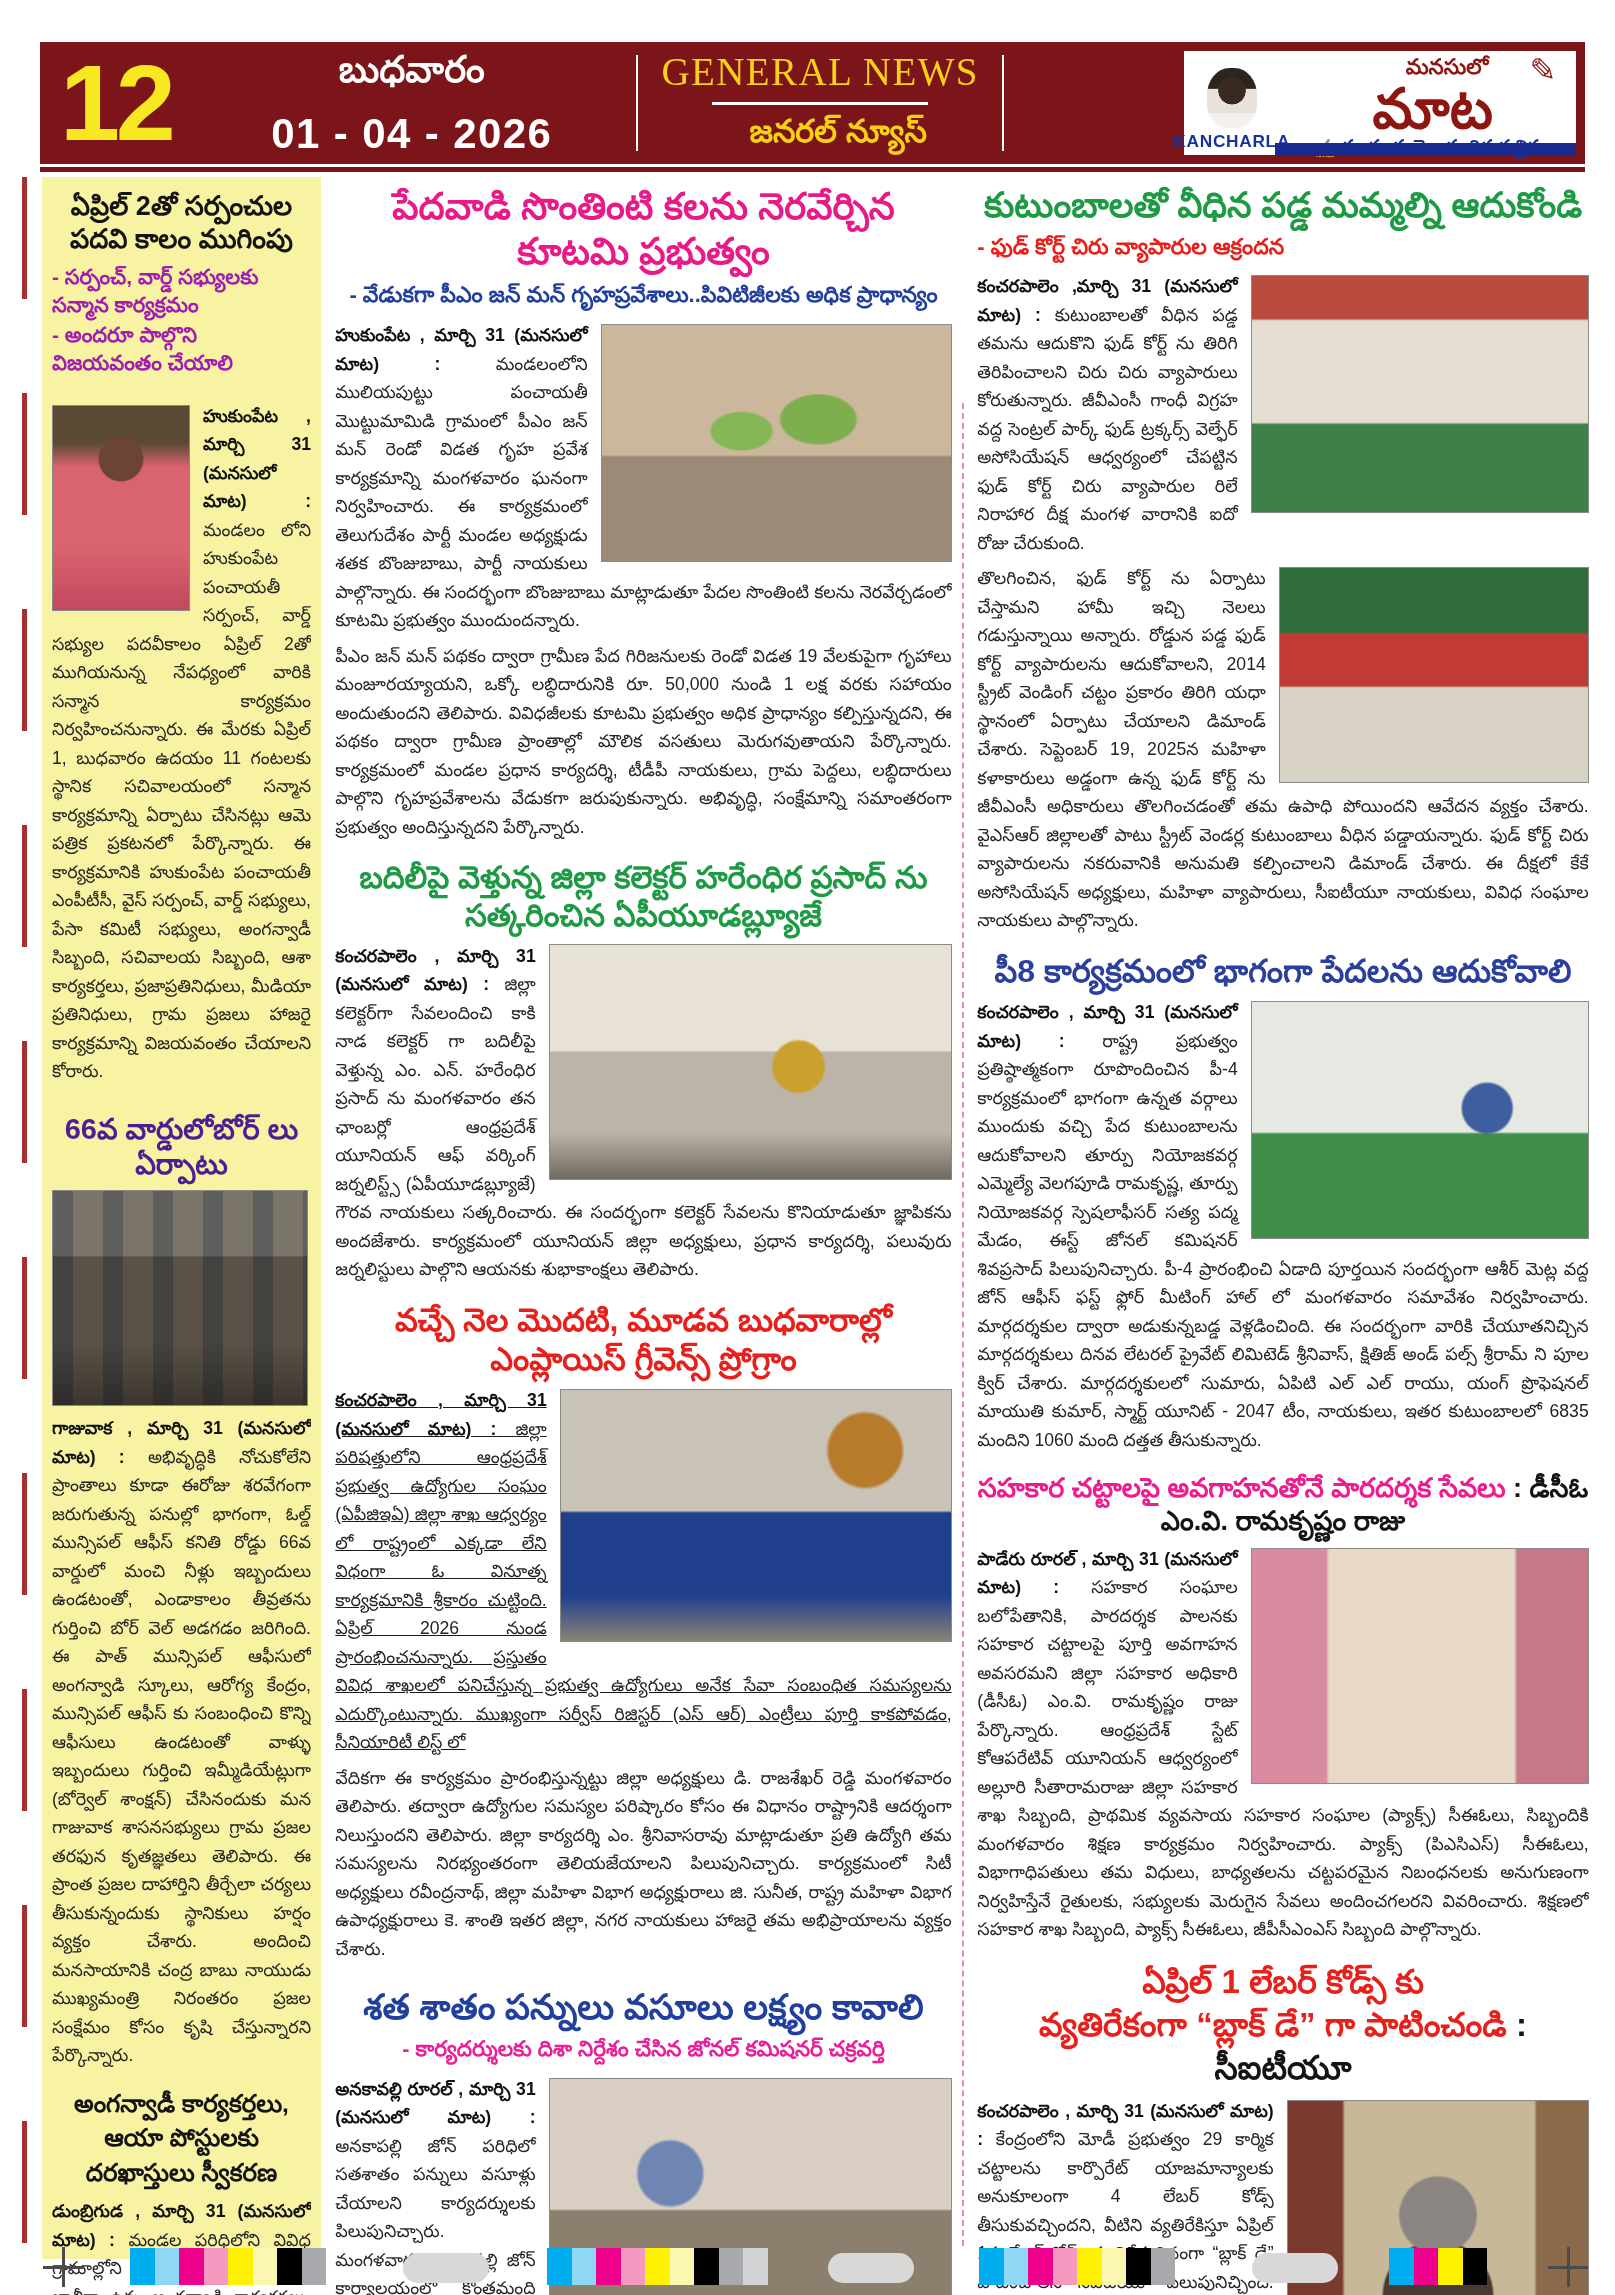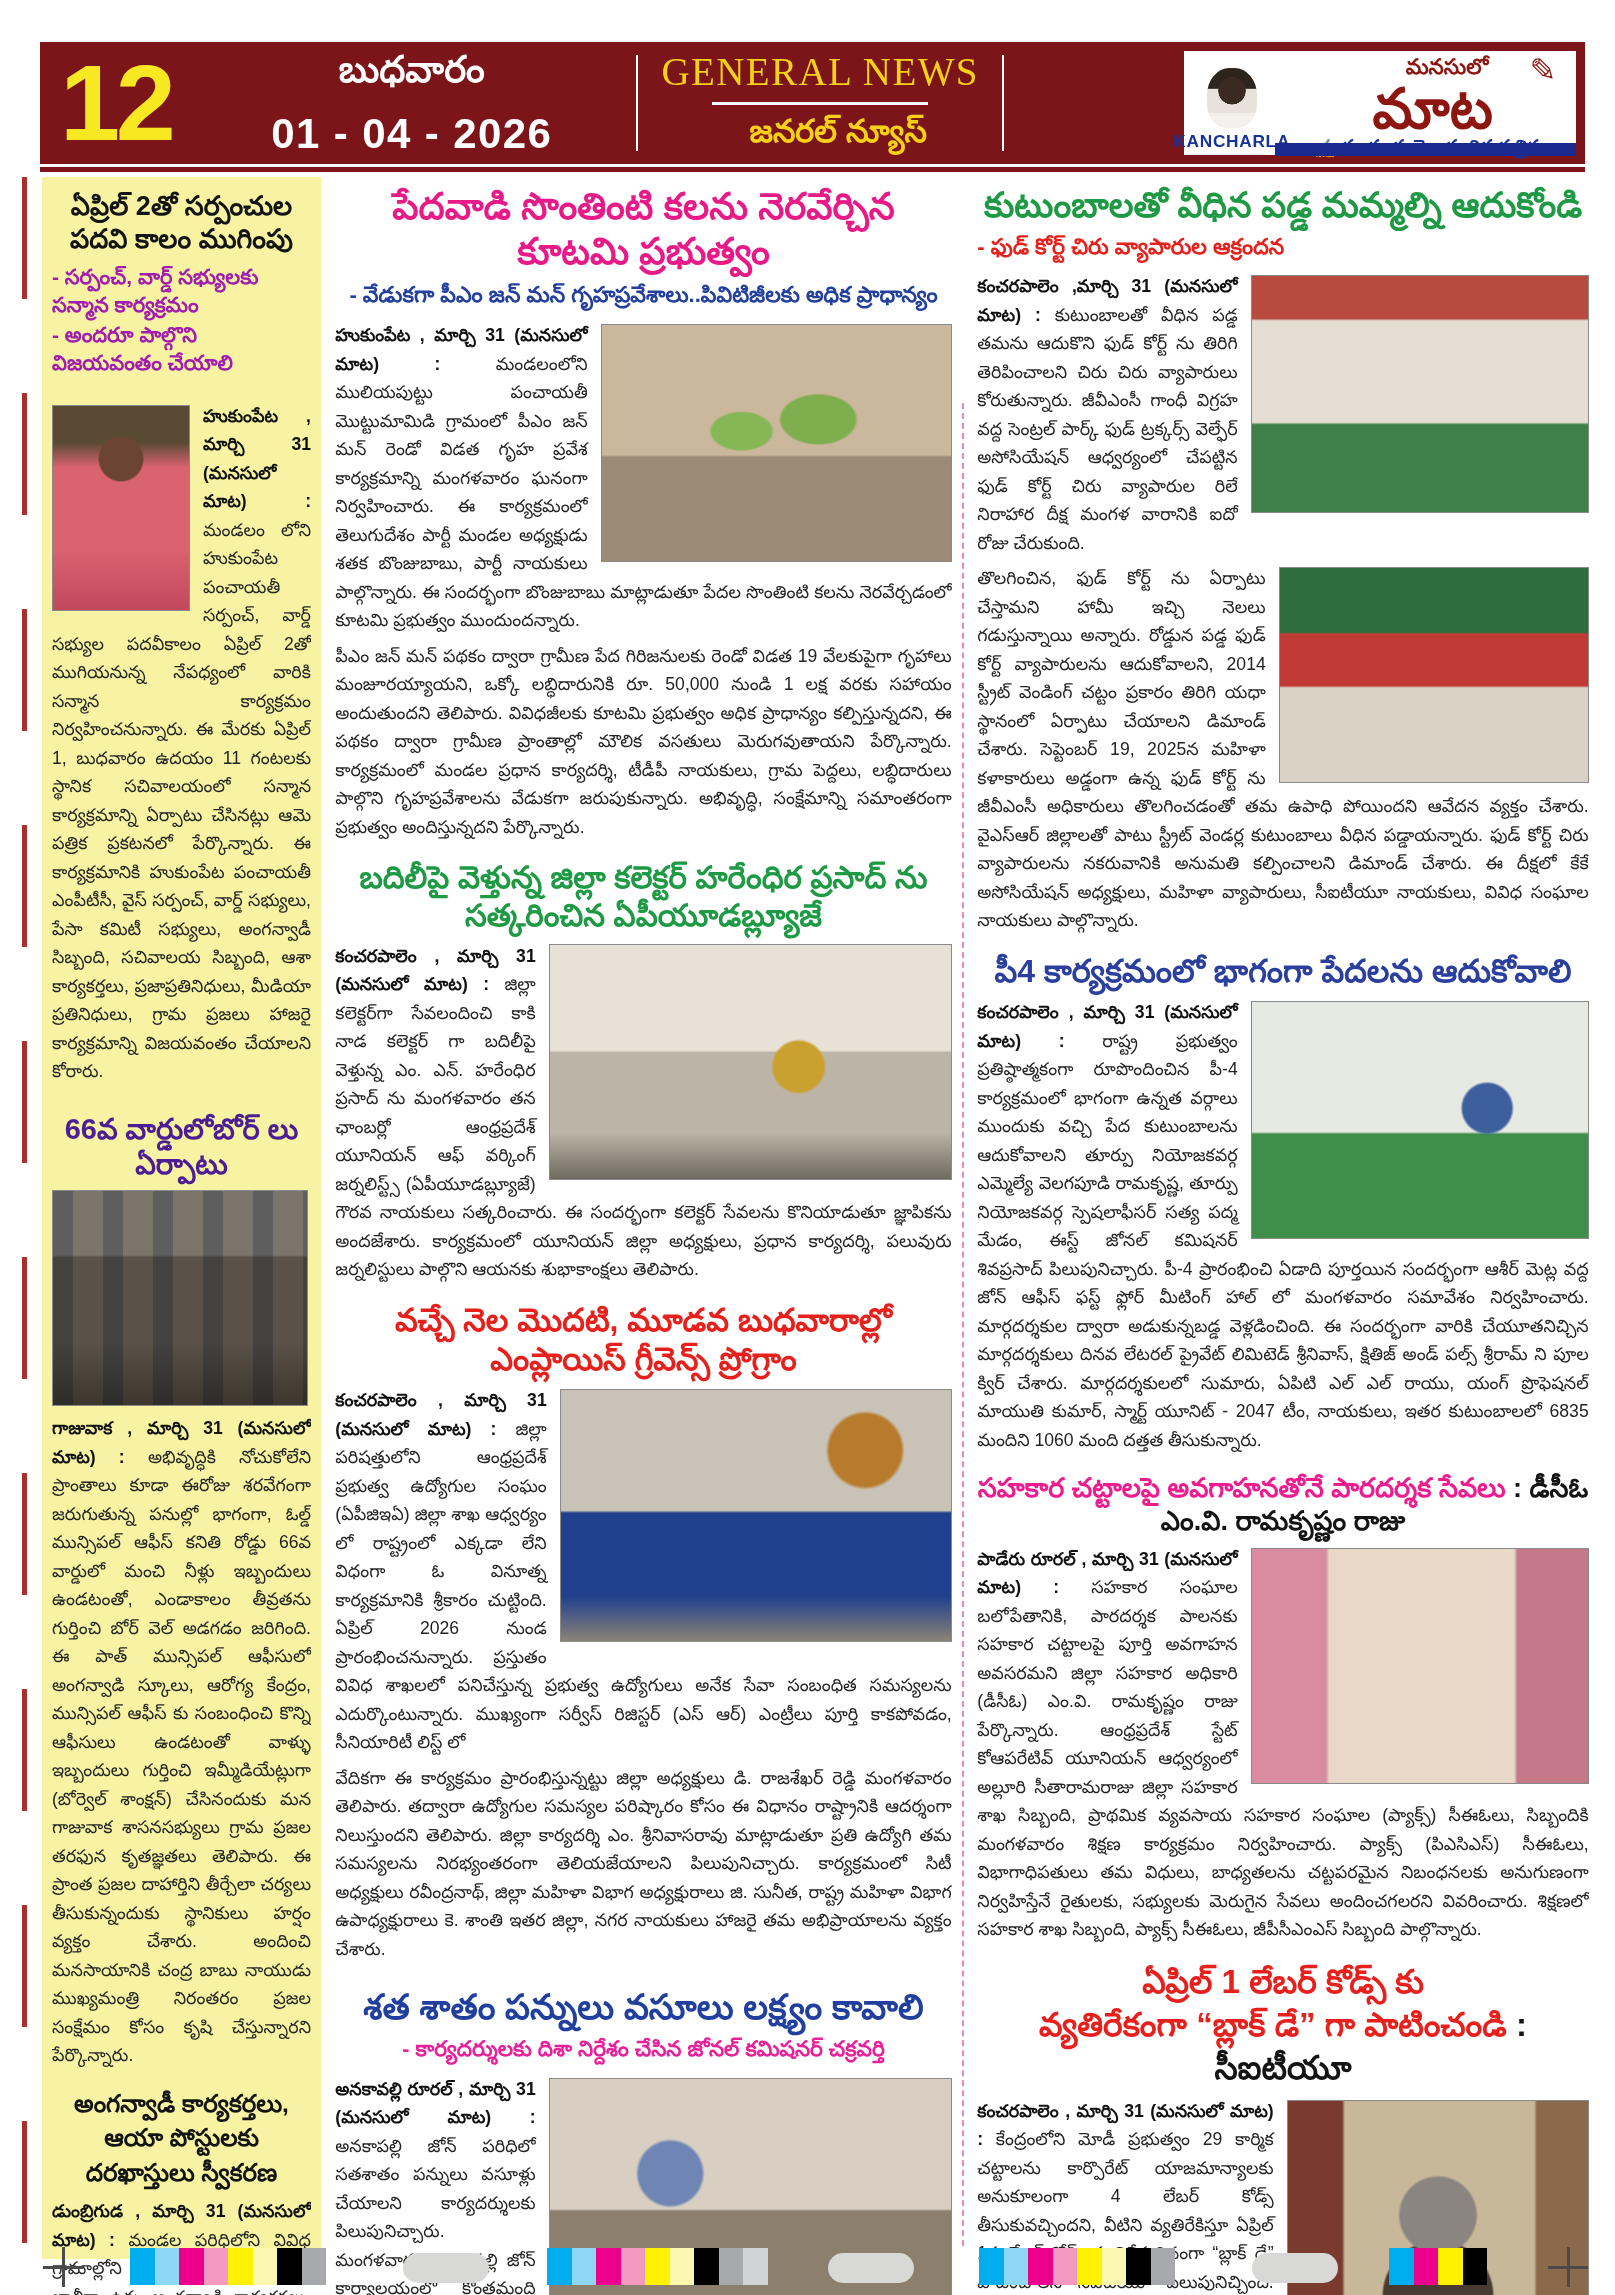--- a/index.html
+++ b/index.html
@@ -212,21 +212,21 @@
         <div class="ph fr ph-felic"></div>
         <p class="body">
           <span class="dl">కంచరపాలెం , మార్చి 31 (మనసులో మాట) :</span>
           <span>జిల్లా కలెక్టర్‌గా సేవలందించి కాకి నాడ కలెక్టర్ గా బదిలీపై వెళ్తున్న ఎం. ఎన్. హరేంధిర ప్రసాద్ ను మంగళవారం తన ఛాంబర్లో ఆంధ్రప్రదేశ్ యూనియన్ ఆఫ్ వర్కింగ్ జర్నలిస్ట్స్ (ఏపీయూడబ్ల్యూజే) గౌరవ నాయకులు సత్కరించారు. ఈ సందర్భంగా కలెక్టర్ సేవలను కొనియాడుతూ జ్ఞాపికను అందజేశారు. కార్యక్రమంలో యూనియన్ జిల్లా అధ్యక్షులు, ప్రధాన కార్యదర్శి, పలువురు జర్నలిస్టులు పాల్గొని ఆయనకు శుభాకాంక్షలు తెలిపారు.</span>
         </p>
       </div>
     </div>
 
     <div class="art">
       <div class="h m-a3">వచ్చే నెల మొదటి, మూడవ బుధవారాల్లో ఎంప్లాయిస్ గ్రీవెన్స్ ప్రోగ్రాం</div>
-      <div style="overflow:hidden;">
+      <div style="overflow:hidden;text-decoration:underline;">
         <div class="ph fr ph-press"></div>
         <p class="body">
           <span class="dl">కంచరపాలెం , మార్చి 31 (మనసులో మాట) :</span>
           <span>జిల్లా పరిషత్తులోని ఆంధ్రప్రదేశ్ ప్రభుత్వ ఉద్యోగుల సంఘం (ఏపీజిఇఏ) జిల్లా శాఖ ఆధ్వర్యం లో రాష్ట్రంలో ఎక్కడా లేని విధంగా ఓ వినూత్న కార్యక్రమానికి శ్రీకారం చుట్టింది. ఏప్రిల్ 2026 నుండ ప్రారంభించనున్నారు. ప్రస్తుతం వివిధ శాఖలలో పనిచేస్తున్న ప్రభుత్వ ఉద్యోగులు అనేక సేవా సంబంధిత సమస్యలను ఎదుర్కొంటున్నారు. ముఖ్యంగా సర్వీస్ రిజిస్టర్ (ఎస్ ఆర్) ఎంట్రీలు పూర్తి కాకపోవడం, సీనియారిటీ లిస్ట్ లో</span>
         </p>
       </div>
       <p class="body">వేదికగా ఈ కార్యక్రమం ప్రారంభిస్తున్నట్టు జిల్లా అధ్యక్షులు డి. రాజశేఖర్ రెడ్డి మంగళవారం తెలిపారు. తద్వారా ఉద్యోగుల సమస్యల పరిష్కారం కోసం ఈ విధానం రాష్ట్రానికి ఆదర్శంగా నిలుస్తుందని తెలిపారు. జిల్లా కార్యదర్శి ఎం. శ్రీనివాసరావు మాట్లాడుతూ ప్రతి ఉద్యోగి తమ సమస్యలను నిరభ్యంతరంగా తెలియజేయాలని పిలుపునిచ్చారు. కార్యక్రమంలో సిటీ అధ్యక్షులు రవీంద్రనాథ్, జిల్లా మహిళా విభాగ అధ్యక్షురాలు జి. సునీత, రాష్ట్ర మహిళా విభాగ ఉపాధ్యక్షురాలు కె. శాంతి ఇతర జిల్లా, నగర నాయకులు హాజరై తమ అభిప్రాయాలను వ్యక్తం చేశారు.</p>
     </div>
 
     <div class="art">
@@ -254,21 +254,21 @@
           <span>కుటుంబాలతో వీధిన పడ్డ తమను ఆదుకొని ఫుడ్ కోర్ట్ ను తిరిగి తెరిపించాలని చిరు చిరు వ్యాపారులు కోరుతున్నారు. జీవీఎంసీ గాంధీ విగ్రహ వద్ద సెంట్రల్ పార్క్ ఫుడ్ ట్రక్కర్స్ వెల్ఫేర్ అసోసియేషన్ ఆధ్వర్యంలో చేపట్టిన ఫుడ్ కోర్ట్ చిరు వ్యాపారుల రిలే నిరాహార దీక్ష మంగళ వారానికి ఐదో రోజు చేరుకుంది.</span>
         </p>
       </div>
       <div style="overflow:hidden;">
         <div class="ph fr ph-rally"></div>
         <p class="body">తొలగించిన, ఫుడ్ కోర్ట్ ను ఏర్పాటు చేస్తామని హామీ ఇచ్చి నెలలు గడుస్తున్నాయి అన్నారు. రోడ్డున పడ్డ ఫుడ్ కోర్ట్ వ్యాపారులను ఆదుకోవాలని, 2014 స్ట్రీట్ వెండింగ్ చట్టం ప్రకారం తిరిగి యధా స్థానంలో ఏర్పాటు చేయాలని డిమాండ్ చేశారు. సెప్టెంబర్ 19, 2025న మహిళా కళాకారులు అడ్డంగా ఉన్న ఫుడ్ కోర్ట్ ను జీవీఎంసీ అధికారులు తొలగించడంతో తమ ఉపాధి పోయిందని ఆవేదన వ్యక్తం చేశారు. వైఎస్ఆర్ జిల్లాలతో పాటు స్ట్రీట్ వెండర్ల కుటుంబాలు వీధిన పడ్డాయన్నారు. ఫుడ్ కోర్ట్ చిరు వ్యాపారులను నకరువానికి అనుమతి కల్పించాలని డిమాండ్ చేశారు. ఈ దీక్షలో కేకే అసోసియేషన్ అధ్యక్షులు, మహిళా వ్యాపారులు, సీఐటీయూ నాయకులు, వివిధ సంఘాల నాయకులు పాల్గొన్నారు.</p>
       </div>
     </div>
 
     <div class="art">
-      <div class="h r-b2">పీ4 కార్యక్రమంలో భాగంగా పేదలను ఆదుకోవాలి</div>
+      <div class="h r-b2">పీ8 కార్యక్రమంలో భాగంగా పేదలను ఆదుకోవాలి</div>
       <div style="overflow:hidden;">
         <div class="ph fr ph-hall"></div>
         <p class="body">
           <span class="dl">కంచరపాలెం , మార్చి 31 (మనసులో మాట) :</span>
           <span>రాష్ట్ర ప్రభుత్వం ప్రతిష్ఠాత్మకంగా రూపొందించిన పీ-4 కార్యక్రమంలో భాగంగా ఉన్నత వర్గాలు ముందుకు వచ్చి పేద కుటుంబాలను ఆదుకోవాలని తూర్పు నియోజకవర్గ ఎమ్మెల్యే వెలగపూడి రామకృష్ణ, తూర్పు నియోజకవర్గ స్పెషలాఫీసర్ సత్య పద్మ మేడం, ఈస్ట్ జోనల్ కమిషనర్ శివప్రసాద్ పిలుపునిచ్చారు. పీ-4 ప్రారంభించి ఏడాది పూర్తయిన సందర్భంగా ఆశీర్ మెట్ల వద్ద జోన్ ఆఫీస్ ఫస్ట్ ఫ్లోర్ మీటింగ్ హాల్ లో మంగళవారం సమావేశం నిర్వహించారు. మార్గదర్శకుల ద్వారా అడుకున్నబడ్డ వెళ్లడించింది. ఈ సందర్భంగా వారికి చేయూతనిచ్చిన మార్గదర్శకులు దినవ లేటరల్ ప్రైవేట్ లిమిటెడ్ శ్రీనివాస్, క్షితిజ్ అండ్ పల్స్ శ్రీరామ్ ని పూల క్విర్ చేశారు. మార్గదర్శకులలో సుమారు, ఏపిటి ఎల్ ఎల్ రాయు, యంగ్ ప్రొఫెషనల్ మాయుతి కుమార్, స్మార్ట్ యూనిట్ - 2047 టీం, నాయకులు, ఇతర కుటుంబాలలో 6835 మందిని 1060 మంది దత్తత తీసుకున్నారు.</span>
         </p>
       </div>
     </div>
 
     <div class="art">

